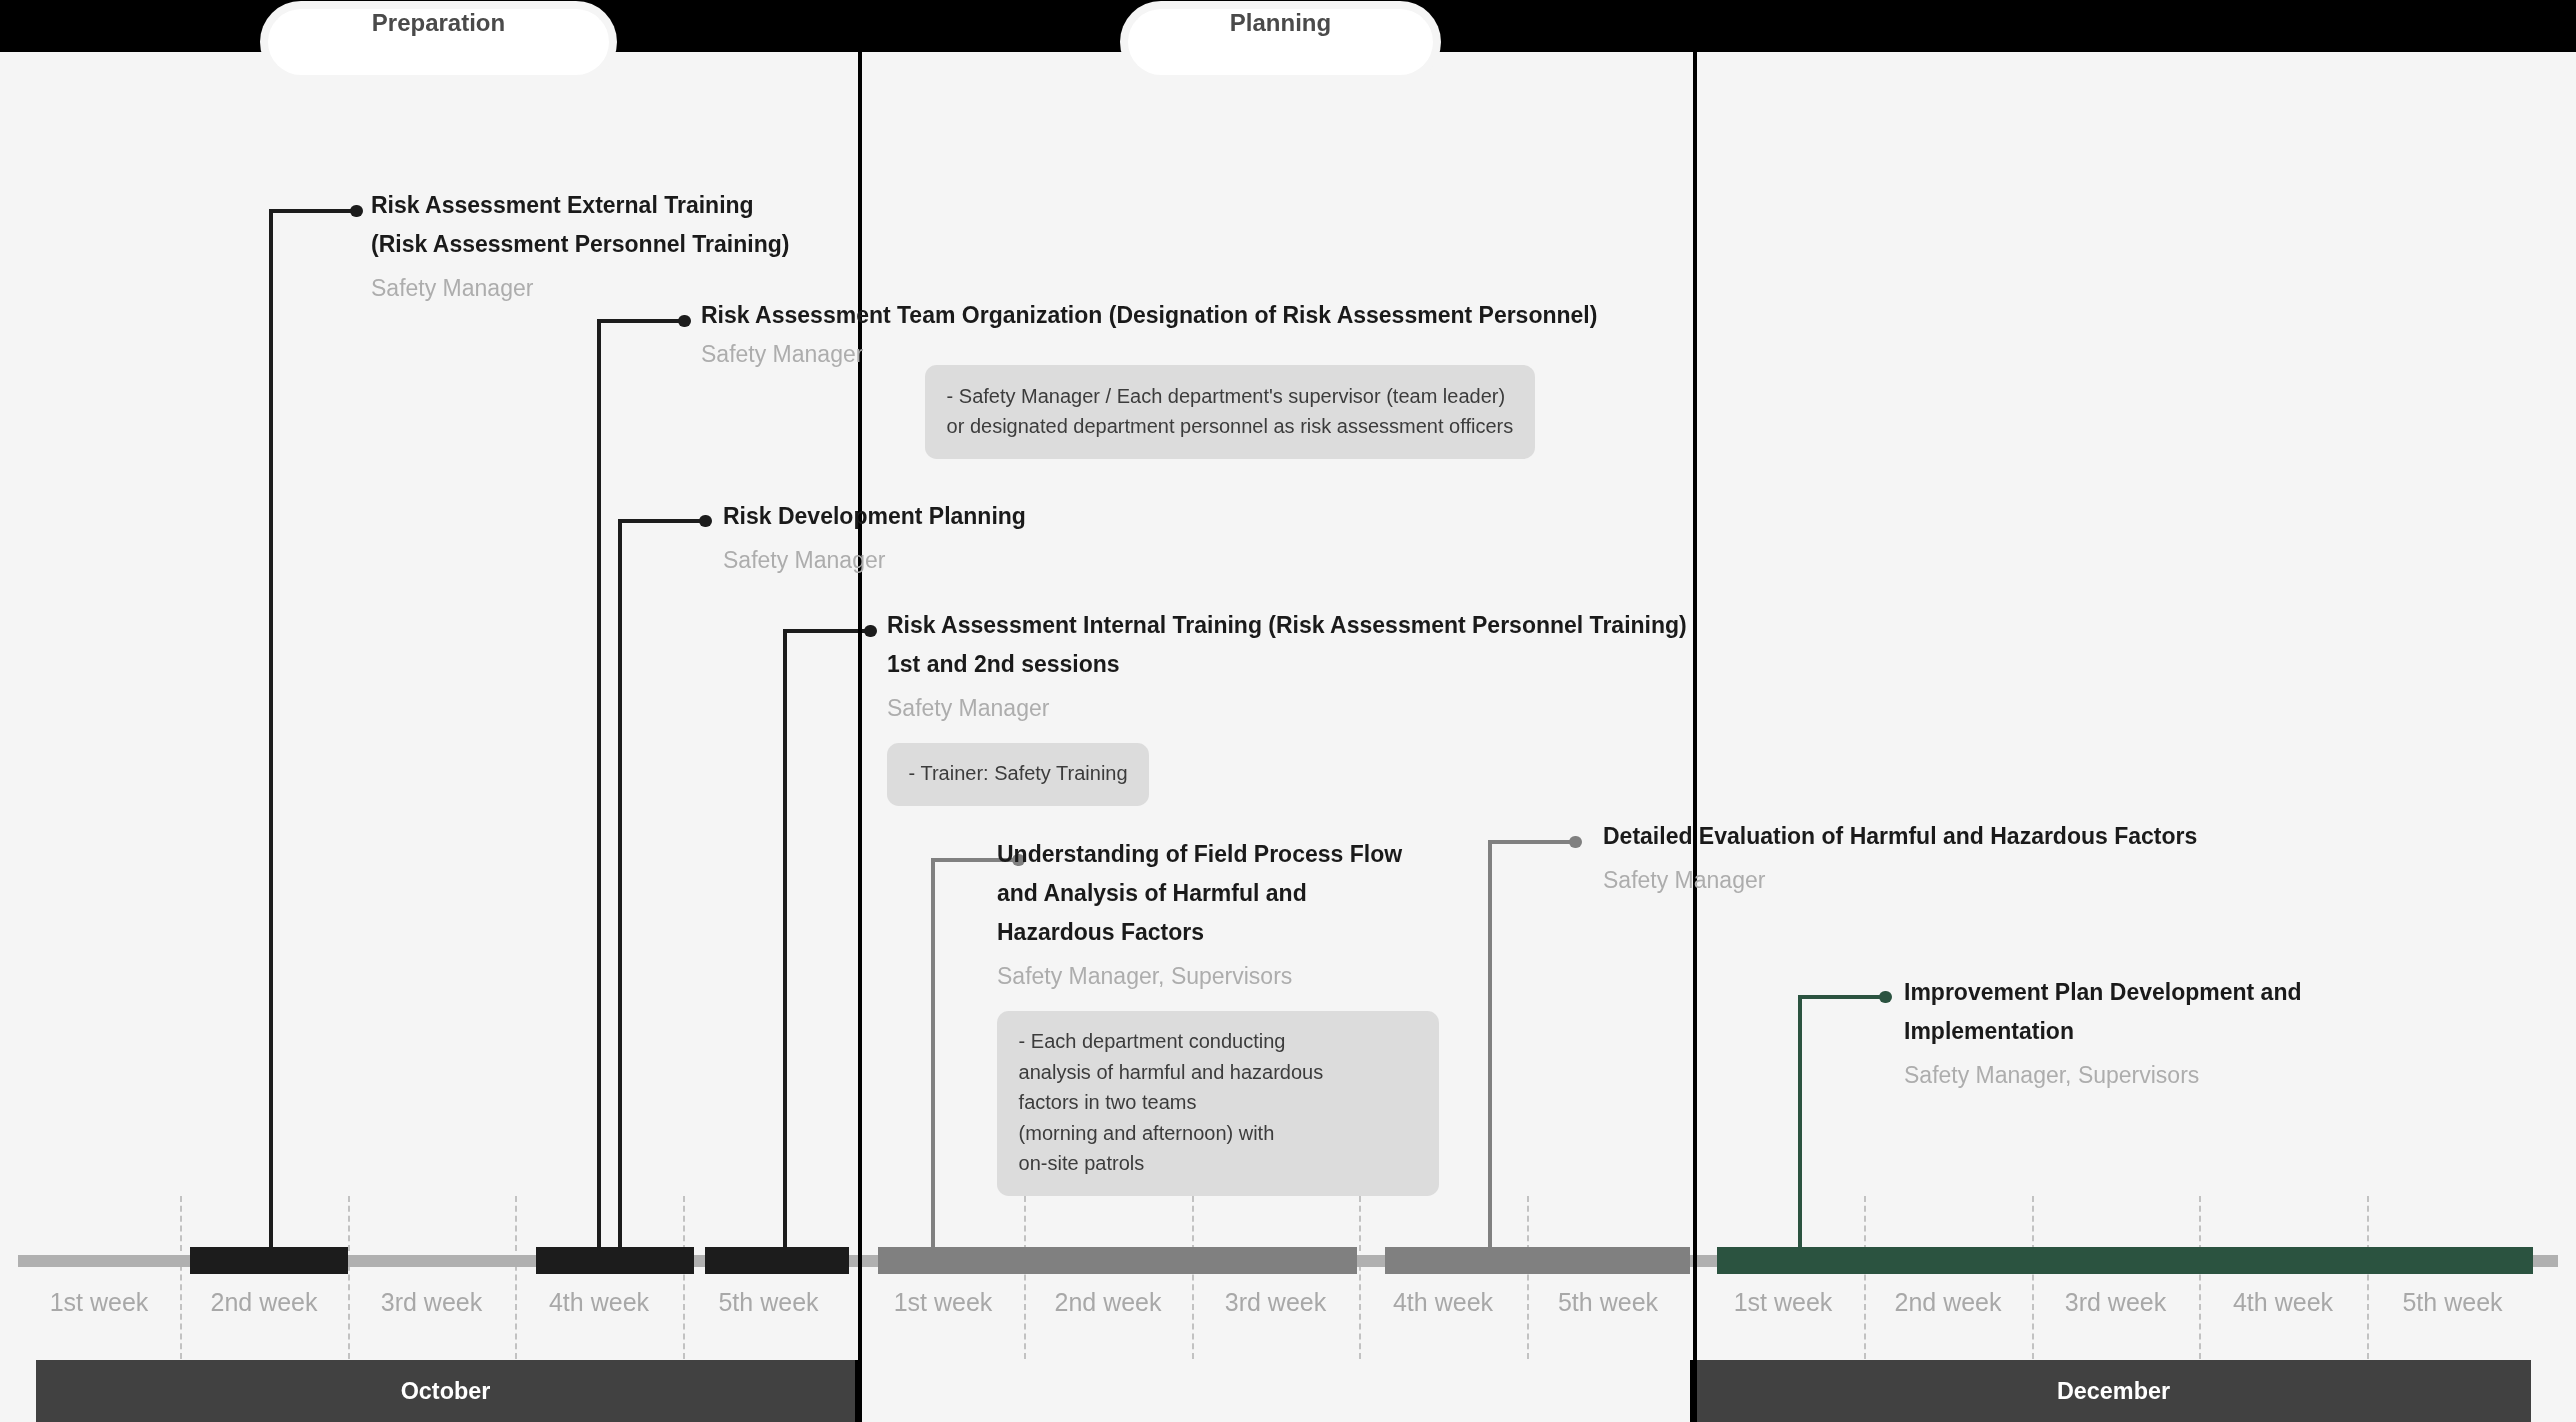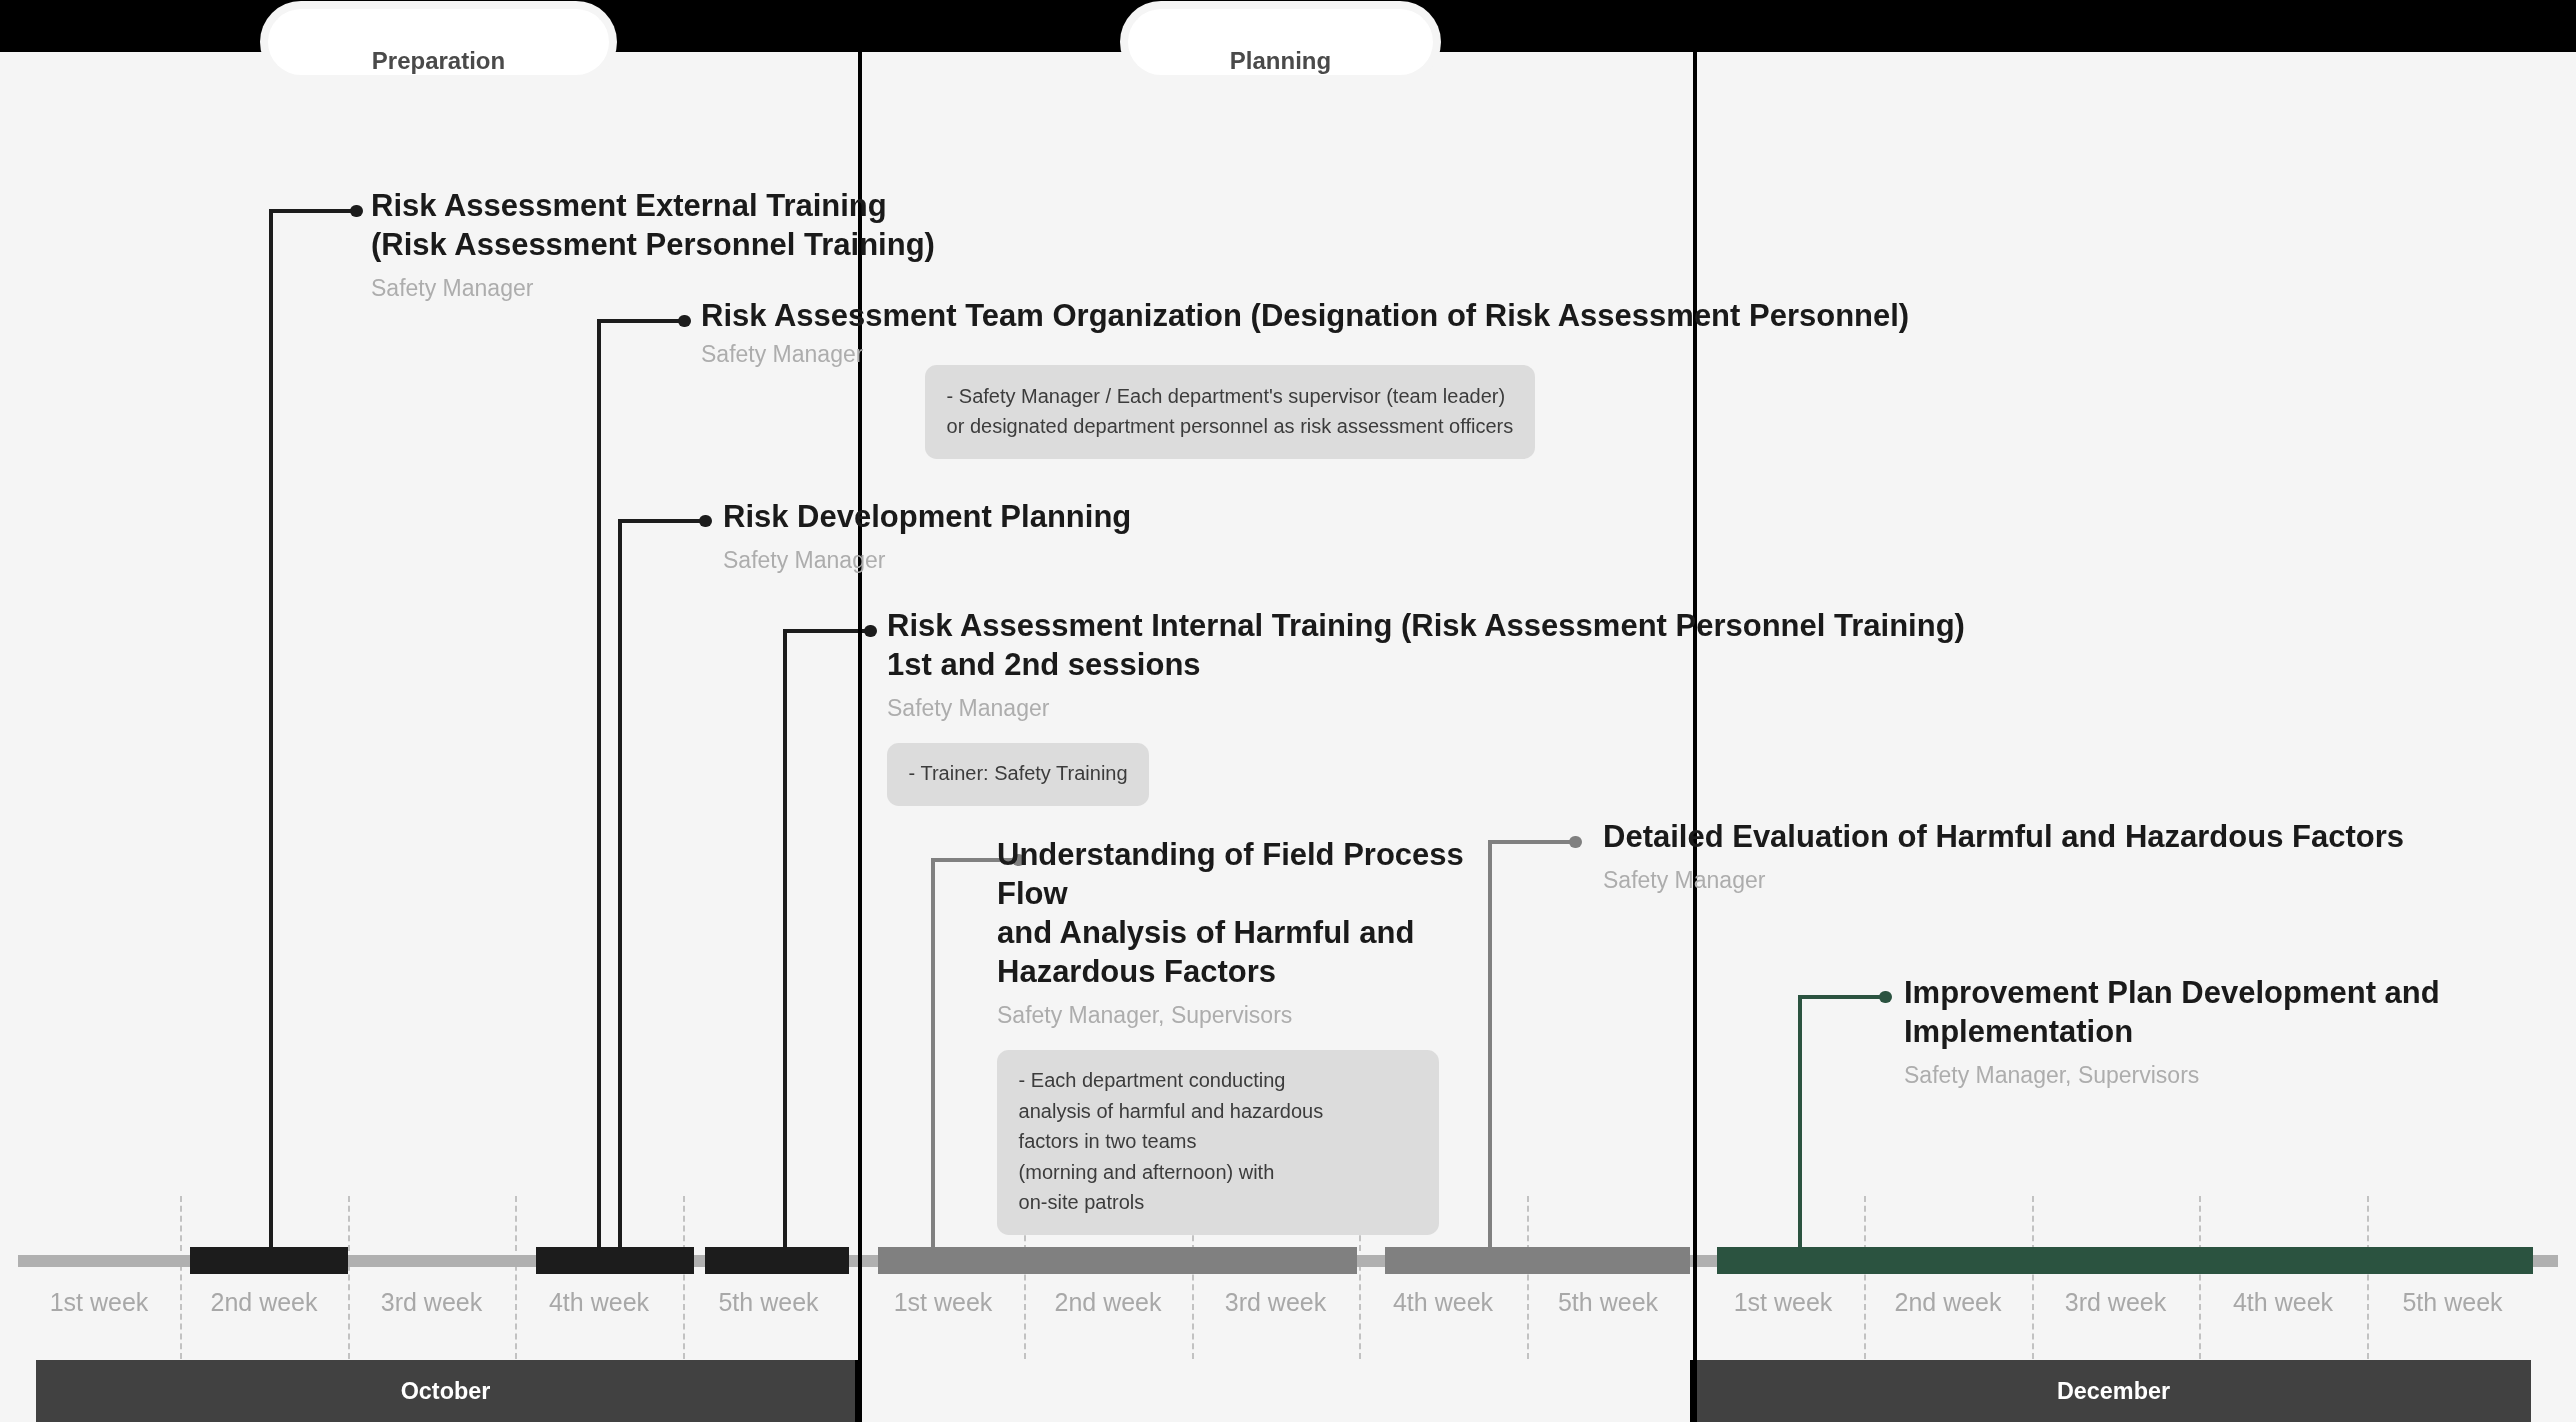--- a/index.html
+++ b/index.html
@@ -16,21 +16,21 @@
     position: absolute; left: 0; top: 0; width: 2576px; height: 52px;
     background: #000;
   }
 
   
   .phase-pill {
     position: absolute;
     height: 66px;
     background: #ffffff;
     border-radius: 36px;
-    display: flex; align-items: flex-end; justify-content: center;
+    display: flex; align-items: flex-start; justify-content: center;
     color: #4a4a4a;
     font-size: 24px;
     font-weight: bold;
     box-shadow: 0 0 0 8px #f5f5f5;
     z-index: 30;
   }
 
   
   .phase-div {
     position: absolute; top: 52px; width: 3.6px; background: #000; z-index: 6;
@@ -43,21 +43,21 @@
   .leader .vert { position: absolute; width: 3.6px; left: 0; top: 0; }
   .leader .horiz { position: absolute; height: 3.6px; left: 0; top: 0; }
   .leader .dot {
     position: absolute; width: 12.6px; height: 12.6px; border-radius: 50%;
     top: -4.5px;
   }
 
   
   .task { position: absolute; z-index: 10; }
   .task-title {
-    font-size: 31px; font-weight: bold; color: #1a1a1a;
+    font-size: 23px; font-weight: bold; color: #1a1a1a;
     line-height: 39px; white-space: pre-line;
   }
   .task-owner {
     font-size: 23px; color: #adadad; line-height: 39px; margin-top: 4.5px;
   }
   .task-note {
     margin-top: 15.3px;
     background: #dcdcdc;
     border-radius: 11.7px;
     padding: 15.3px 21.6px 17px 21.6px;

